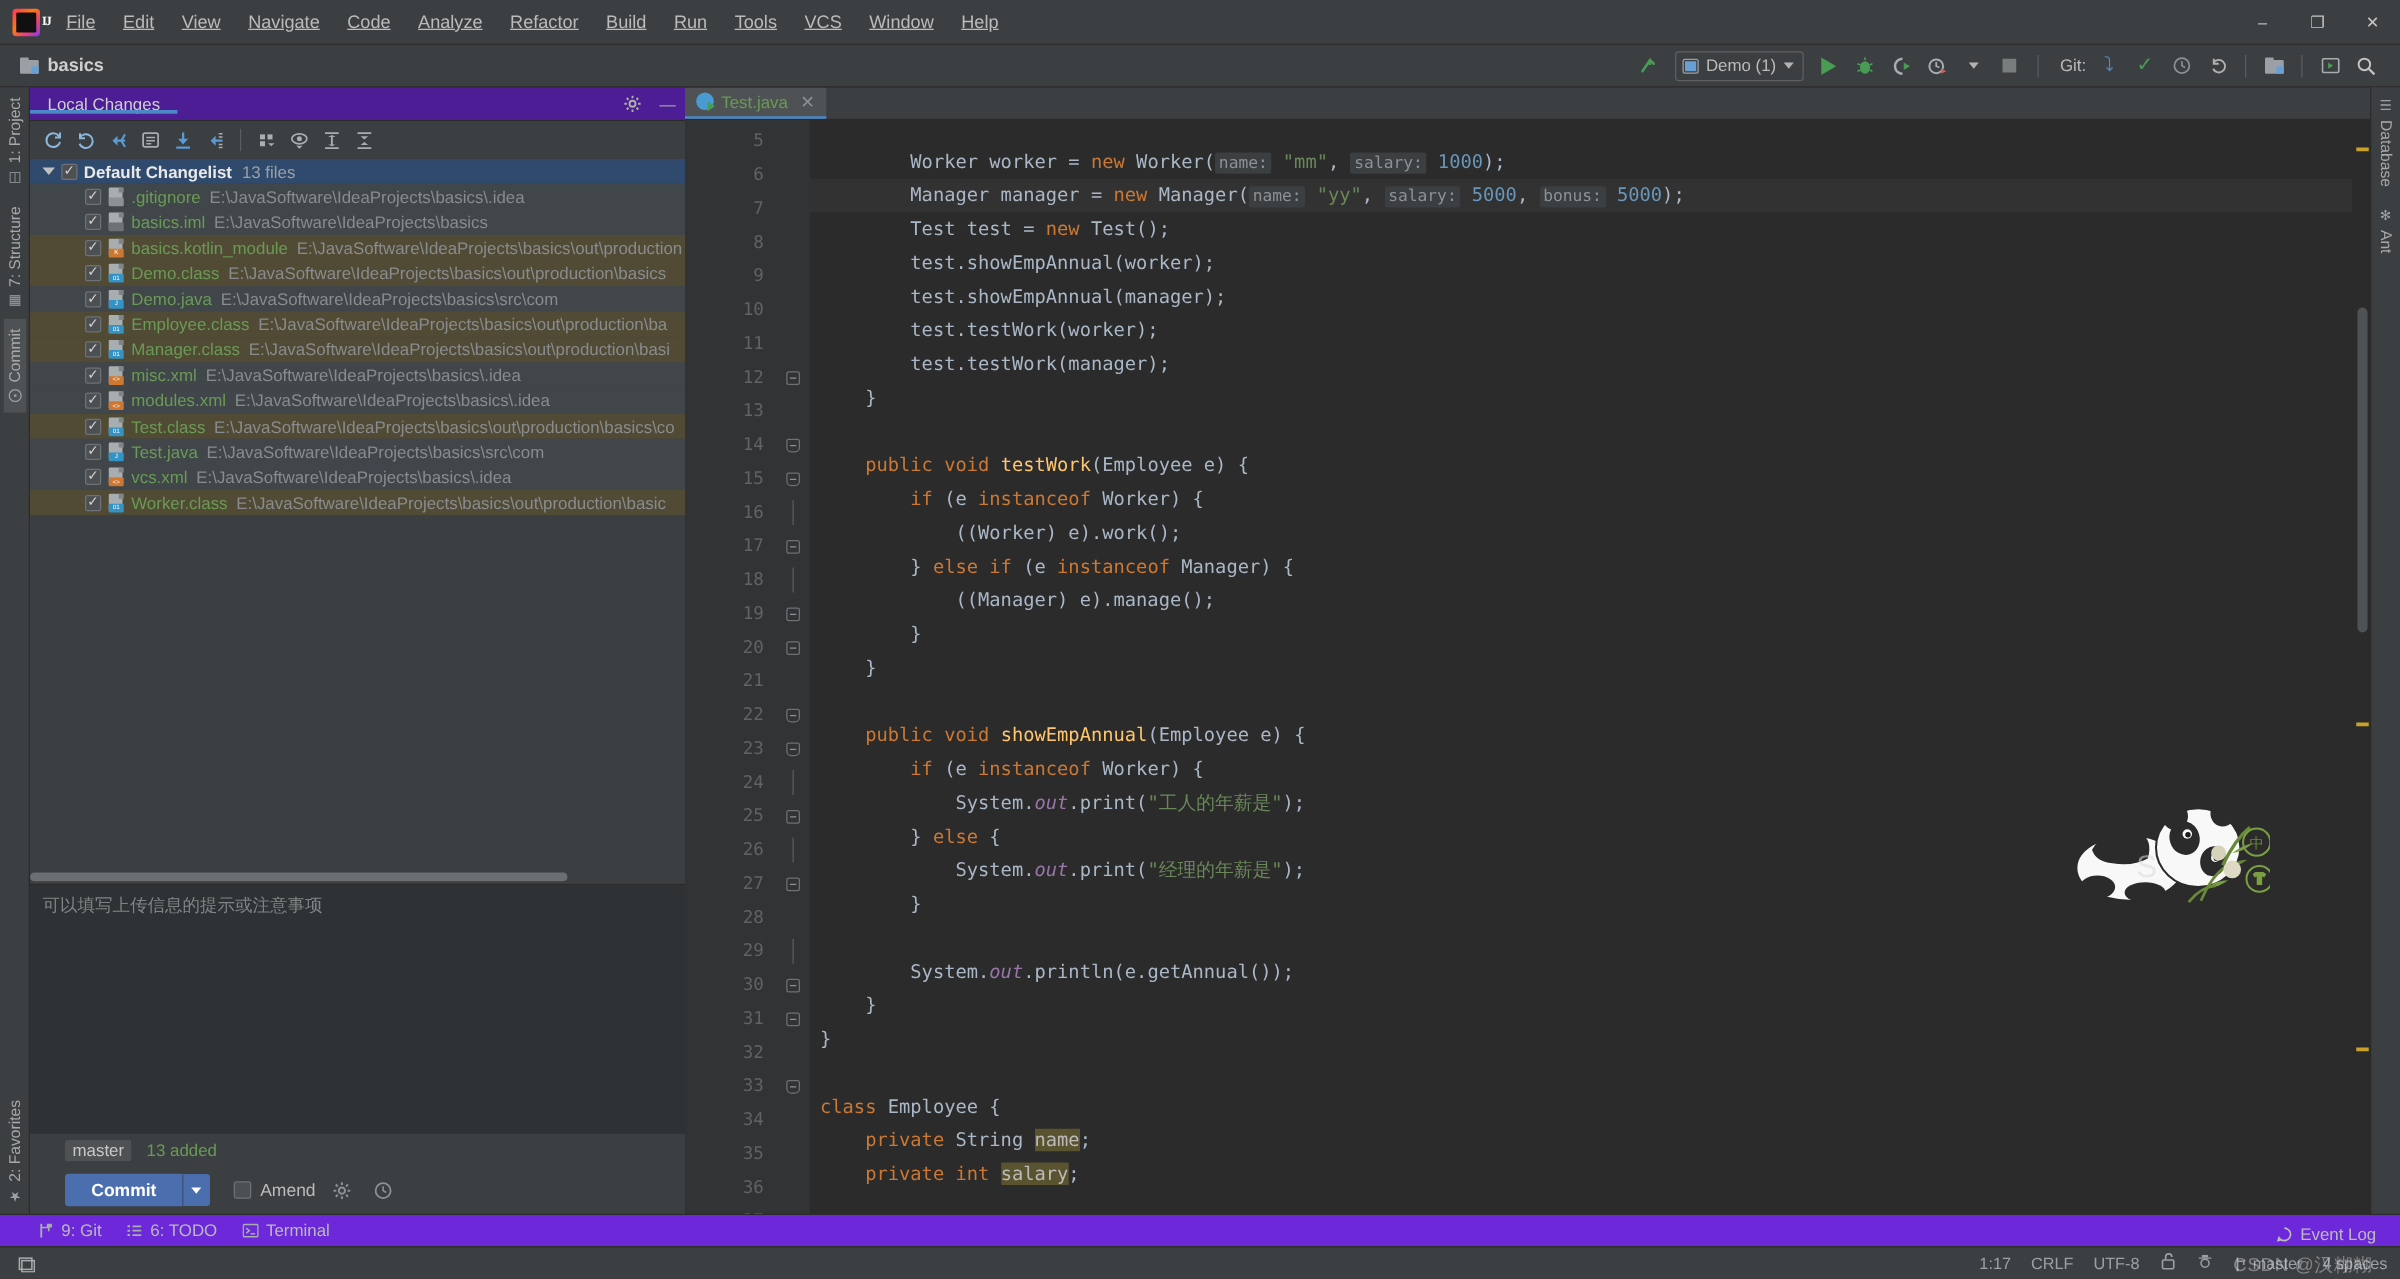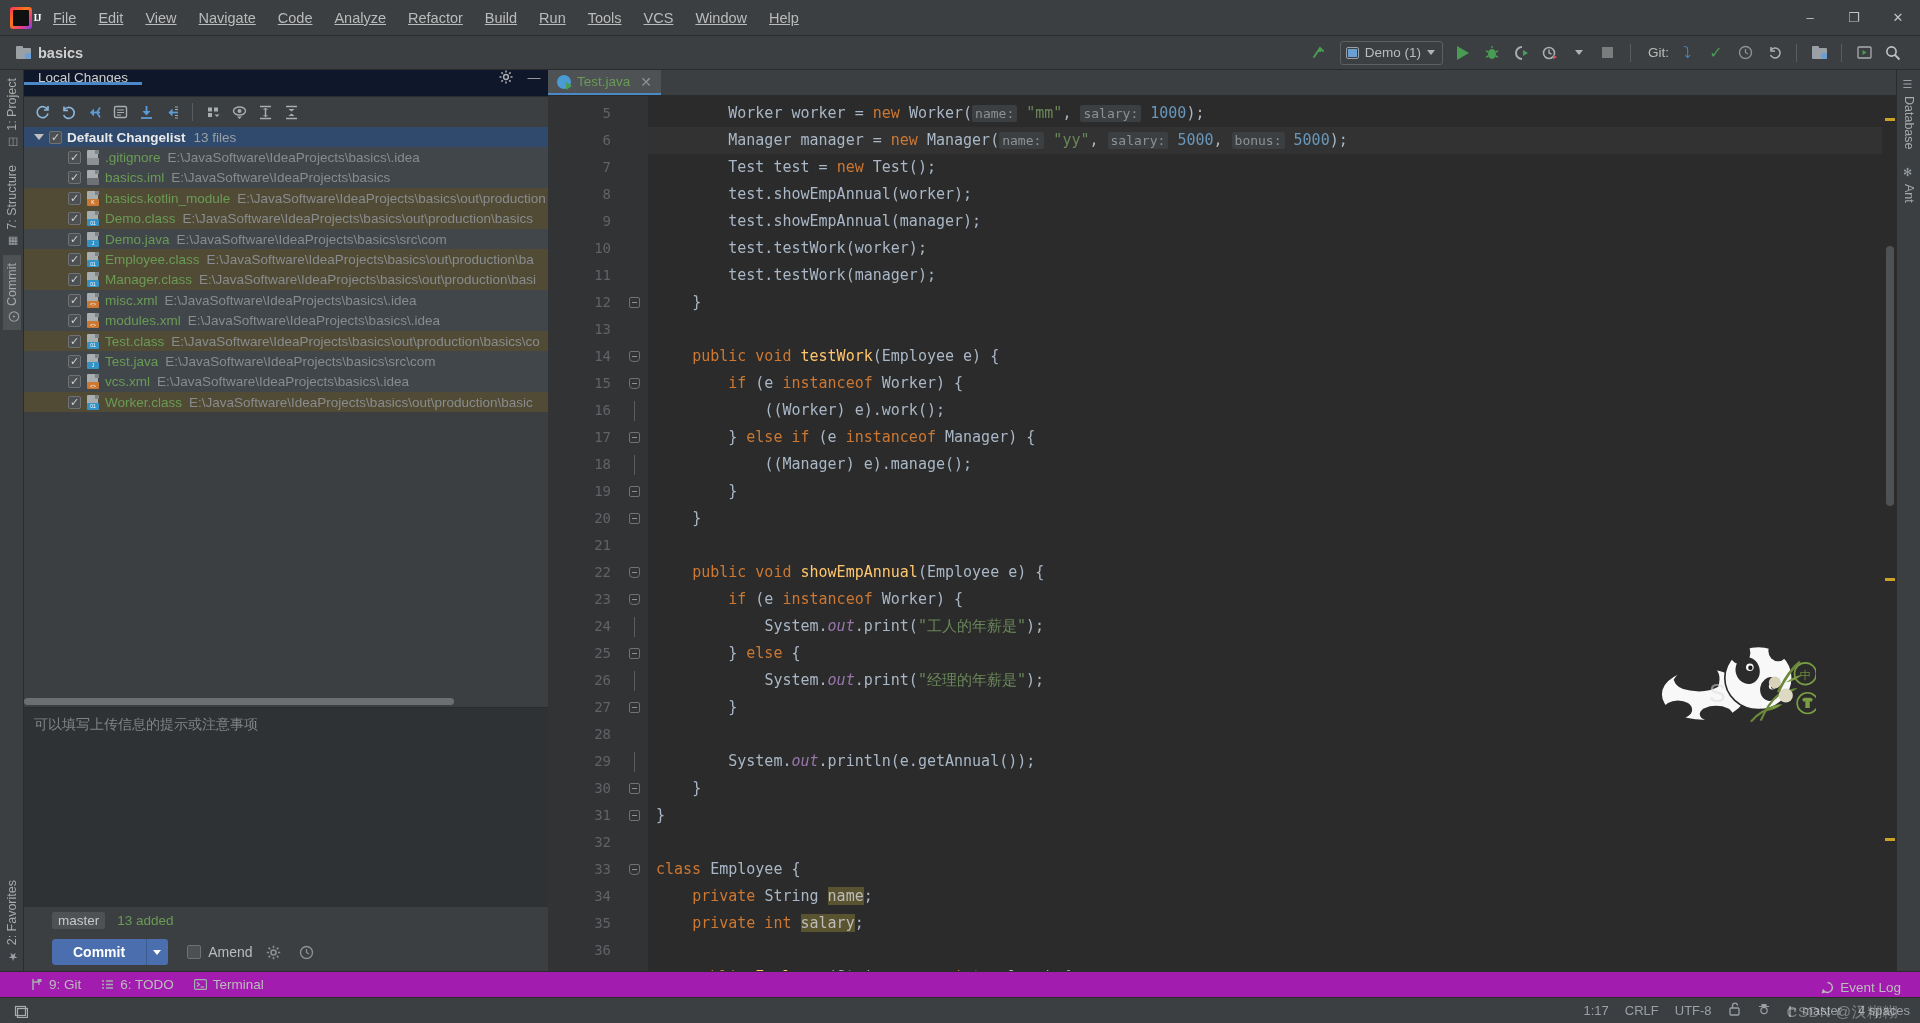--- a/index.html
+++ b/index.html
@@ -81,21 +81,21 @@
   .vtab {
     writing-mode: vertical-rl; text-orientation: mixed; font-size: 12.5px; color: #a9a9a9;
     padding: 8px 2px; display: flex; align-items: center; gap: 5px; white-space: nowrap; cursor: default;
   }
   .vtab.active { background: #4e5254; }
   .vtab.flip { writing-mode: vertical-rl; transform: rotate(180deg); }
   .vtab-ico { font-size: 11px; color: #9aa0a6; }
 
   
   .leftpanel { width: 524px; background: #3c3f41; display: flex; flex-direction: column; flex: 0 0 524px; min-height:0; }
-  .panel-tabs { height: 27px; display: flex; align-items: flex-start; border-bottom: 1px solid #2b2b2b; background:#0f172a;}
+  .panel-tabs { height: 27px; display: flex; align-items: center; border-bottom: 1px solid #2b2b2b; background:#4c1d95;}
   .panel-tab {
     padding: 0 14px; display: flex; align-items: center; font-size: 13.5px; color: #cfcfcf;
     position: relative;
   }
   .panel-tab.active:after { content:""; position:absolute; left:0; right:0; bottom:0; height:3px; background:#4a88c7;}
   .panel-tab-sp { flex: 1 1 auto; }
   .panel-tab-ico { width: 28px; display:flex;align-items:center;justify-content:center;color:#aaa; font-size:13px;}
 
   .tool-row { height: 30px; display: flex; align-items: center; gap: 2px; padding: 0 6px; background:#3c3f41; }
   .trb { width: 24px; height: 24px; display:flex;align-items:center;justify-content:center; border-radius:3px; }
@@ -165,42 +165,42 @@
     height: 27px; line-height: 27px; text-align: right; padding-right: 9px; color: #606366;
     font-family: "DejaVu Sans Mono", monospace; font-size: 14px;
   }
   .foldcol { width: 28px; flex: 0 0 28px; background: #313335; padding-top: 4px; }
   .foldcol .fc { height: 27px; display: flex; align-items: center; justify-content: center; }
   .fold-mark { width: 11px; height: 11px; border: 1px solid #6e7275; border-radius: 2px; position: relative;}
   .fold-mark:after { content:""; position:absolute; left:2px; right:2px; top:4px; height:1px; background:#8d9194;}
   .fold-mark.open { border-radius: 2px 2px 4px 4px; }
   .fold-bar { width:1px; background:#5a5d5e; height:20px; }
 
-  .code { flex: 1 1 auto; padding-top: 4px; position: relative; overflow: hidden;
+  .code { flex: 1 1 auto; padding-top: 20px; position: relative; overflow: hidden;
           font-family: "DejaVu Sans Mono", monospace; font-size: 15px; }
   .code .line { height: 27px; line-height: 27px; white-space: pre; padding-left: 8px; }
   .code .line.cur { background: #323232; }
 
   .kw { color: #cc7832; }
   .str { color: #6a8759; }
   .num { color: #6897bb; }
   .fn { color: #ffc66d; }
   .plain { color: #a9b7c6; }
   .fld { color: #9876aa; font-style: italic; }
   .hint { background: #3c3f41; color: #8d9194; border-radius: 2px; padding: 1px 3px; font-size: 13px;}
   .hl { background: #5a5330; }
 
   .rightrail { width: 14px; flex:0 0 14px; background: #2b2b2b; position: relative;}
   .rr-mark { position: absolute; right: 1px; width: 10px; height: 3px; }
 
   .panda { position: absolute; right: 80px; bottom: 245px; width: 165px; height: 98px; opacity: 0.97;}
 
   
   .bottombar {
-    height: 26px; background: #a21caf; border-top: 1px solid #2b2b2b; display: flex; align-items: center;
+    height: 26px; background: #6d28d9; border-top: 1px solid #2b2b2b; display: flex; align-items: center;
     gap: 20px; padding-left: 30px; flex: 0 0 26px; font-size: 13.5px;
   }
   .bb-item { display: flex; align-items: center; gap: 6px; color: #bbbbbb; }
   .statusbar {
     height: 26px; background: #3c3f41; border-top: 1px solid #2b2b2b; display: flex; align-items: center;
     padding: 0 10px 0 8px; flex: 0 0 26px; font-size: 13px; color: #9aa0a6; position: relative;
   }
   .sb-right { margin-left: auto; display: flex; align-items: center; gap: 16px;}
   .eventlog { position: absolute; right: 19px; bottom: 28px; display:flex; align-items:center; gap:6px;
      color:#bbbbbb; font-size:13.5px;}

